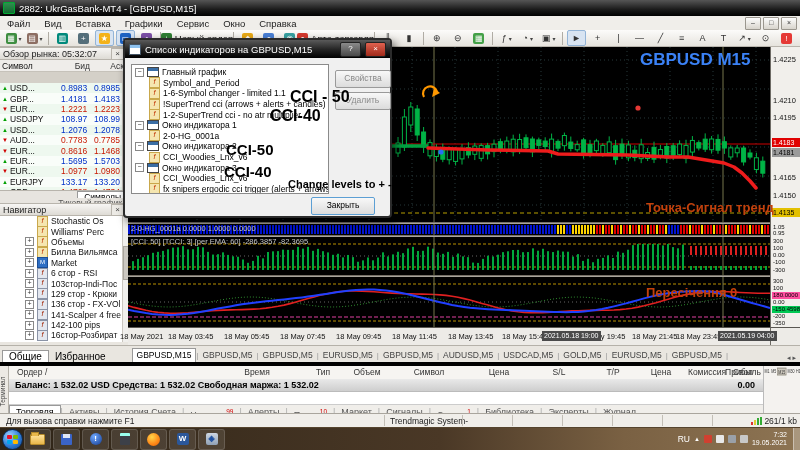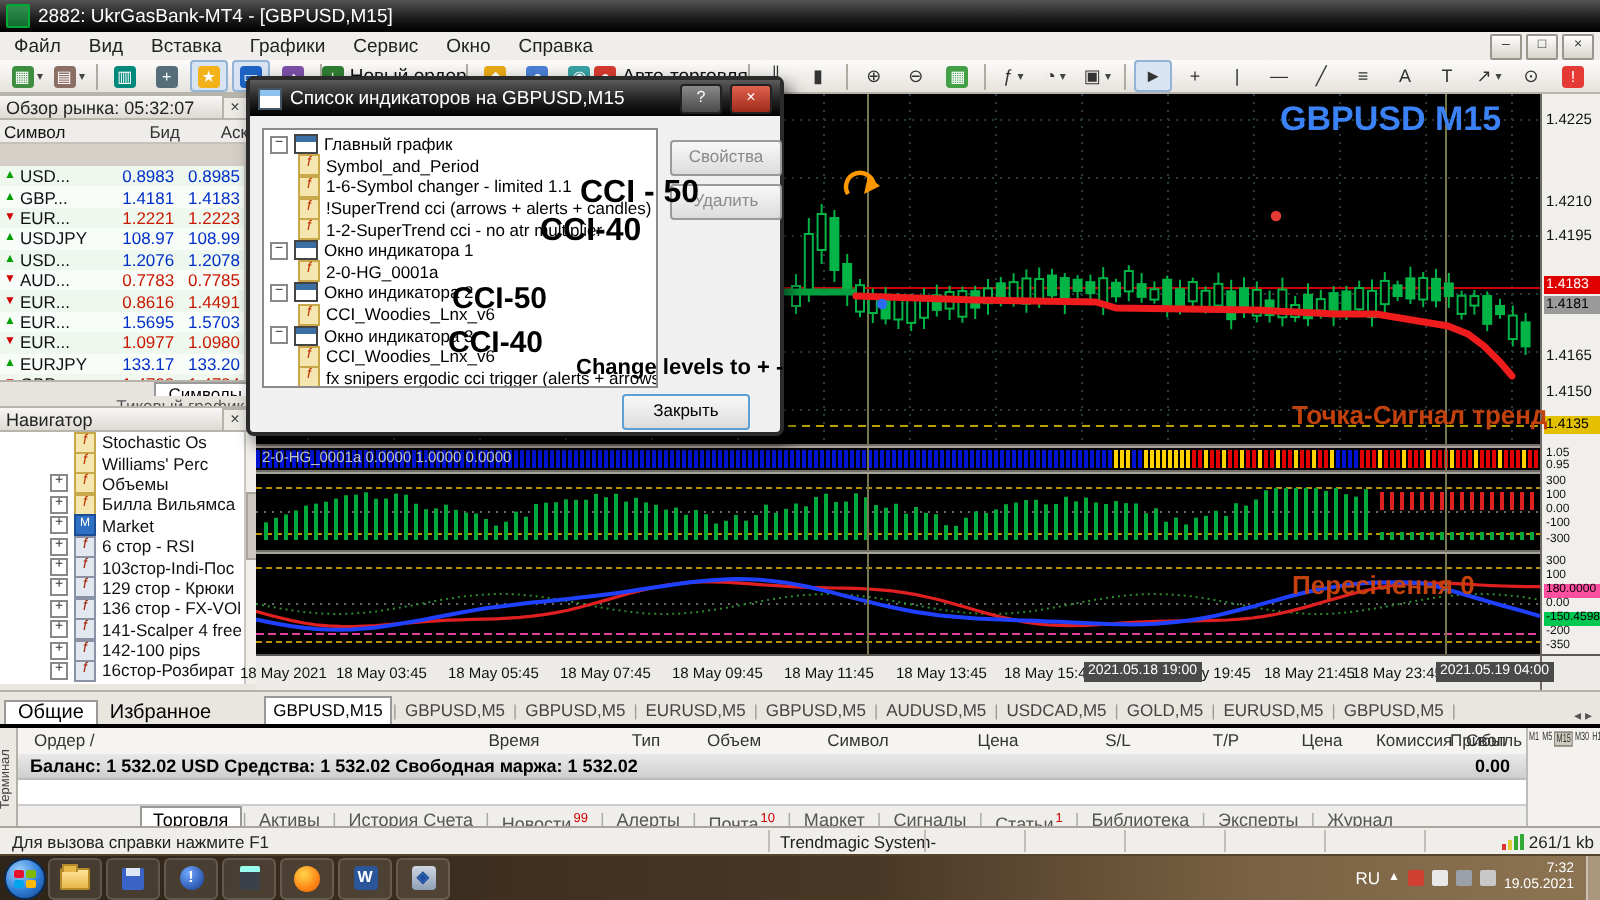--- a/index.html
+++ b/index.html
@@ -87,32 +87,32 @@
   .dlg-btn{position:absolute;width:54px;height:16px;font-size:8.5px;text-align:center;line-height:15px;
     background:linear-gradient(#f8f8f8,#dcdcdc);border:1px solid #9a9a9a;border-radius:2px;color:#8a8a8a;}
   .dlg-btn.enabled{color:#000;border-color:#5c9fd4;}
   .annotation{position:absolute;font-weight:bold;color:#000;z-index:60;white-space:nowrap;font-family:"Liberation Sans",sans-serif;}
   
   .bottomtabs{left:0;top:345px;width:800px;height:17px;background:#e9e6e0;border-top:1px solid #b5b1a9;box-sizing:border-box;display:flex;align-items:flex-end;}
   .ctab{font-size:8.5px;color:#444;padding:0 4px;height:13px;line-height:13px;white-space:nowrap;}
   .ctab.active{background:#fff;border:1px solid #999;border-bottom:none;color:#000;}
   .ctab-sep{color:#999;font-size:8px;height:13px;line-height:13px;}
   .tab-arrows{margin-left:auto;font-size:7px;color:#555;padding:0 4px;}
-  .terminal{left:0;top:362px;width:800px;height:51px;background:#fff;border-top:2px solid #000000;box-sizing:border-box;}
+  .terminal{left:0;top:362px;width:800px;height:51px;background:#fff;border-top:4px solid #000000;box-sizing:border-box;}
   .term-side{position:absolute;left:0;top:0;width:9px;height:51px;background:#ece9e4;border-right:1px solid #b5b1a9;box-sizing:border-box;}
   .term-side span{position:absolute;left:-12px;top:22px;transform:rotate(-90deg);font-size:6.5px;color:#444;white-space:nowrap;}
   .term-head{position:absolute;left:9px;top:0;width:754px;height:13px;background:#f6f4f1;border-bottom:1px solid #d8d5cf;font-size:8.5px;color:#333;}
   .tcol{position:absolute;top:1px;}
   .balance-row{position:absolute;left:9px;top:13px;width:754px;height:13px;background:linear-gradient(#e9e9e9,#cecece);
     border-bottom:1px solid #bbb;font-size:9px;font-weight:bold;color:#000;box-sizing:border-box;}
   .tf-box{position:absolute;left:763px;top:0;width:37px;height:51px;background:#f4f2ef;border-left:1px solid #bbb;box-sizing:border-box;overflow:hidden;}
   .tf-inner{display:flex;gap:1px;transform:scale(0.52,0.85);transform-origin:0 0;width:70px;padding-top:2px;}
   .tf{font-size:7px;color:#333;padding:0 1px;}
   .tf.active{background:#cfcabf;border:1px solid #8d897f;}
-  .term-tabs{position:absolute;left:9px;top:38px;width:754px;height:13px;background:#f0eeea;border-top:1px solid #ccc;display:flex;align-items:flex-end;font-size:9px;color:#555;justify-content:center;}
+  .term-tabs{position:absolute;left:9px;top:38px;width:754px;height:13px;background:#f0eeea;border-top:1px solid #ccc;display:flex;align-items:flex-end;font-size:9px;color:#555;}
   .ttab{padding:0 6px;height:12px;line-height:12px;white-space:nowrap;position:relative;}
   .ttab.active{background:#fff;border:1px solid #999;border-bottom:none;color:#000;}
   .badge{color:#d00000;font-size:6.5px;vertical-align:super;margin-left:1px;}
   .ttab-sep{color:#aaa;height:12px;line-height:12px;}
   
   .statusbar{left:0;top:413px;width:800px;height:14px;background:#f0eeea;border-top:1px solid #a9a59d;box-sizing:border-box;font-size:8.5px;color:#222;}
   .sseg{position:absolute;top:2px;white-space:nowrap;}
   .ssep{position:absolute;top:1px;width:1px;height:11px;background:#c2beb6;}
   .traffic{position:absolute;right:3px;top:2px;display:flex;gap:2px;align-items:center;}
   .tbars{display:flex;gap:1px;align-items:flex-end;height:8px;}
@@ -335,21 +335,21 @@
         </span>
         <span class="c-bid red">0.7783</span>
         <span class="c-ask red">0.7785</span>
       </div>
       <div class="mw-row">
         <span class="c-sym">
           <span class="arrow-down">▼</span>
           <span>EUR...</span>
         </span>
         <span class="c-bid red">0.8616</span>
-        <span class="c-ask red">1.4491</span>
+        <span class="c-ask red">1.1468</span>
       </div>
       <div class="mw-row">
         <span class="c-sym">
           <span class="arrow-up">▲</span>
           <span>EUR...</span>
         </span>
         <span class="c-bid blue">1.5695</span>
         <span class="c-ask blue">1.5703</span>
       </div>
       <div class="mw-row">
@@ -978,20 +978,21 @@
           <rect x="627" y="9" width="2" height="9" fill="#dd2020"></rect>
           <rect x="627" y="29" width="2" height="4" fill="#00a83c"></rect>
           <rect x="632" y="9" width="2" height="9" fill="#dd2020"></rect>
           <rect x="632" y="29" width="2" height="4" fill="#00a83c"></rect>
           <rect x="637" y="9" width="2" height="9" fill="#dd2020"></rect>
           <rect x="637" y="29" width="2" height="4" fill="#00a83c"></rect>
           <line x1="306" y1="0" x2="306" y2="38" stroke="#77774d"></line>
           <line x1="595" y1="0" x2="595" y2="38" stroke="#77774d"></line>
         </svg>
       </div>
+    <div class="ind-label" style="left:3px;top:190px;">[CCI: 50] [TCCI: 3] [per EMA: 60] -286.3857 -82.3695</div>
 
     <div class="hsep" style="top:228px;"></div>
     <div class="iwin" id="ind3" style="top:230px;height:50px;">
         <svg width="642" height="50" style="position:absolute;left:0;top:0">
           <line x1="0" y1="7" x2="642" y2="7" stroke="#b89000" stroke-dasharray="3,2"></line>
           <line x1="0" y1="44" x2="642" y2="44" stroke="#b89000" stroke-dasharray="3,2"></line>
           <line x1="0" y1="40" x2="642" y2="40" stroke="#e040a0" stroke-dasharray="4,2"></line>
           <line x1="0" y1="25" x2="642" y2="25" stroke="#666" stroke-dasharray="1,3"></line>
           <polyline points="0,25.0 6,26.1 12,27.2 18,28.2 24,29.0 30,29.6 36,29.9 42,30.0 48,29.8 54,29.4 60,28.7 66,27.8 72,26.8 78,25.7 84,24.6 90,23.4 96,22.4 102,21.5 108,20.8 114,20.3 120,20.0 126,20.0 132,20.3 138,20.9 144,21.6 150,22.5 156,23.6 162,24.7 168,25.9 174,27.0 180,28.0 186,28.8 192,29.5 198,29.9 204,30.0 210,29.9 216,29.5 222,28.9 228,28.0 234,27.1 240,26.0 246,24.8 252,23.7 258,22.6 264,21.7 270,20.9 276,20.4 282,20.1 288,20.0 294,20.2 300,20.7 306,21.4 312,22.3 318,23.4 324,24.5 330,25.6 336,26.7 342,27.8 348,28.6 354,29.3 360,29.8 366,30.0 372,29.9 378,29.6 384,29.0 390,28.3 396,27.3 402,26.2 408,25.1 414,23.9 420,22.8 426,21.9 432,21.1 438,20.5 444,20.1 450,20.0 456,20.2 462,20.6 468,21.2 474,22.1 480,23.1 486,24.2 492,25.4 498,26.5 504,27.5 510,28.5 516,29.2 522,29.7 528,30.0 534,30.0 540,29.7 546,29.2 552,28.4 558,27.5 564,26.5 570,25.3 576,24.2 582,23.1 588,22.1 594,21.2 600,20.6 606,20.2 612,20.0 618,20.1 624,20.5 630,21.1 636,21.9 642,22.9 " fill="none" stroke="#2e8b2e" stroke-width="1" stroke-dasharray="1,2"></polyline>
           <polyline points="0,28.7 6,30.4 12,31.9 18,33.3 24,34.5 30,35.4 36,35.9 42,36.2 48,36.3 54,36.1 60,35.8 66,35.3 72,34.8 78,34.3 84,33.8 90,33.4 96,33.1 102,32.9 108,32.7 114,32.6 120,32.4 126,32.1 132,31.7 138,31.1 144,30.3 150,29.3 156,28.1 162,26.6 168,25.0 174,23.3 180,21.6 186,19.9 192,18.3 198,17.0 204,15.8 210,14.9 216,14.3 222,14.0 228,14.0 234,14.1 240,14.4 246,14.8 252,15.3 258,15.7 264,16.1 270,16.4 276,16.7 282,16.8 288,17.0 294,17.1 300,17.2 306,17.5 312,17.9 318,18.4 324,19.3 330,20.3 336,21.6 342,23.0 348,24.7 354,26.4 360,28.1 366,29.8 372,31.4 378,32.7 384,33.9 390,34.8 396,35.4 402,35.7 408,35.8 414,35.7 420,35.4 426,35.0 432,34.6 438,34.2 444,33.9 450,33.7 456,33.5 462,33.4 468,33.4 474,33.3 480,33.2 486,33.0 492,32.6 498,32.0 504,31.2 510,30.1 516,28.8 522,27.3 528,25.7 534,23.9 540,22.2 546,20.5 552,18.9 558,17.6 564,16.4 570,15.5 576,14.9 582,14.6 588,14.5 594,14.6 600,14.8 606,15.1 612,15.5 618,15.8 624,16.0 630,16.2 636,16.3 642,16.3 " fill="none" stroke="#e02020" stroke-width="1.6"></polyline>

